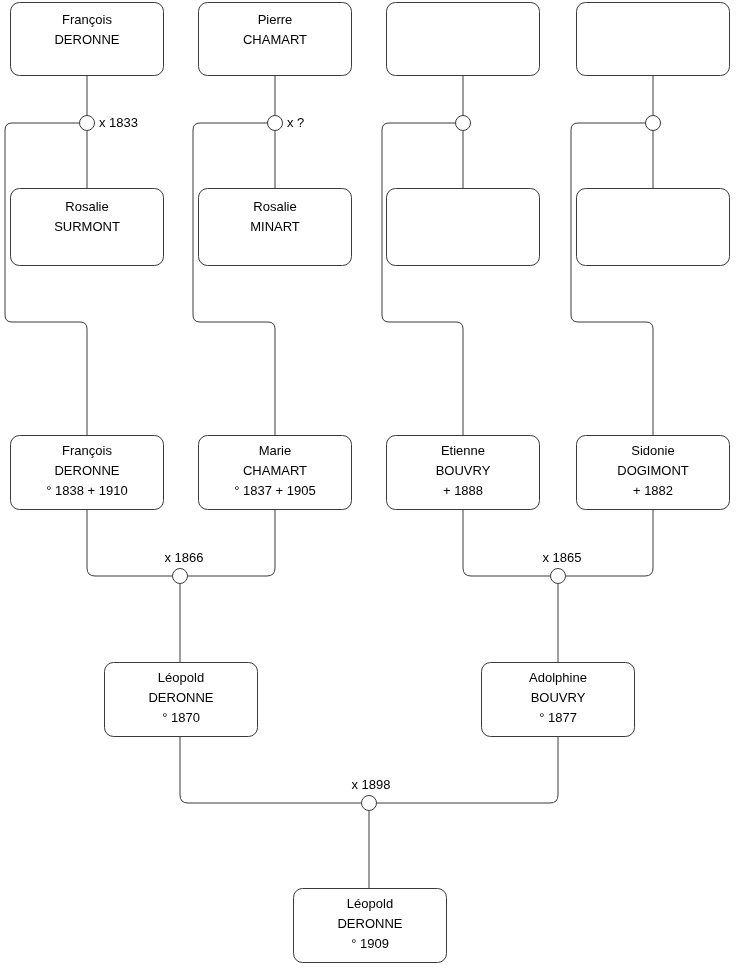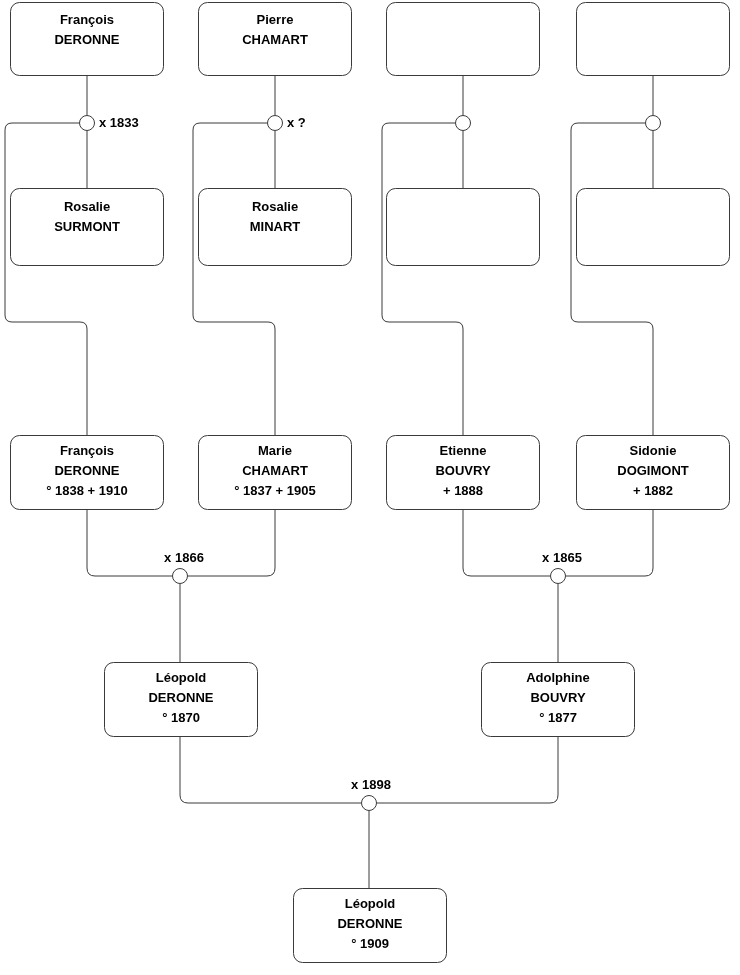--- a/index.html
+++ b/index.html
@@ -10,21 +10,20 @@
   body {
     width: 740px;
     height: 975px;
     font-family: "Liberation Sans", sans-serif;
     overflow: hidden;
   }
   #tree-root {
     position: relative;
     width: 612px;
     height: 975px;
-    font-weight: bold;
   }
   svg#tree-svg {
     position: absolute;
     top: 0;
     left: 0;
     width: 740px;
     height: 975px;
     display: block;
   }
   .pbox {

